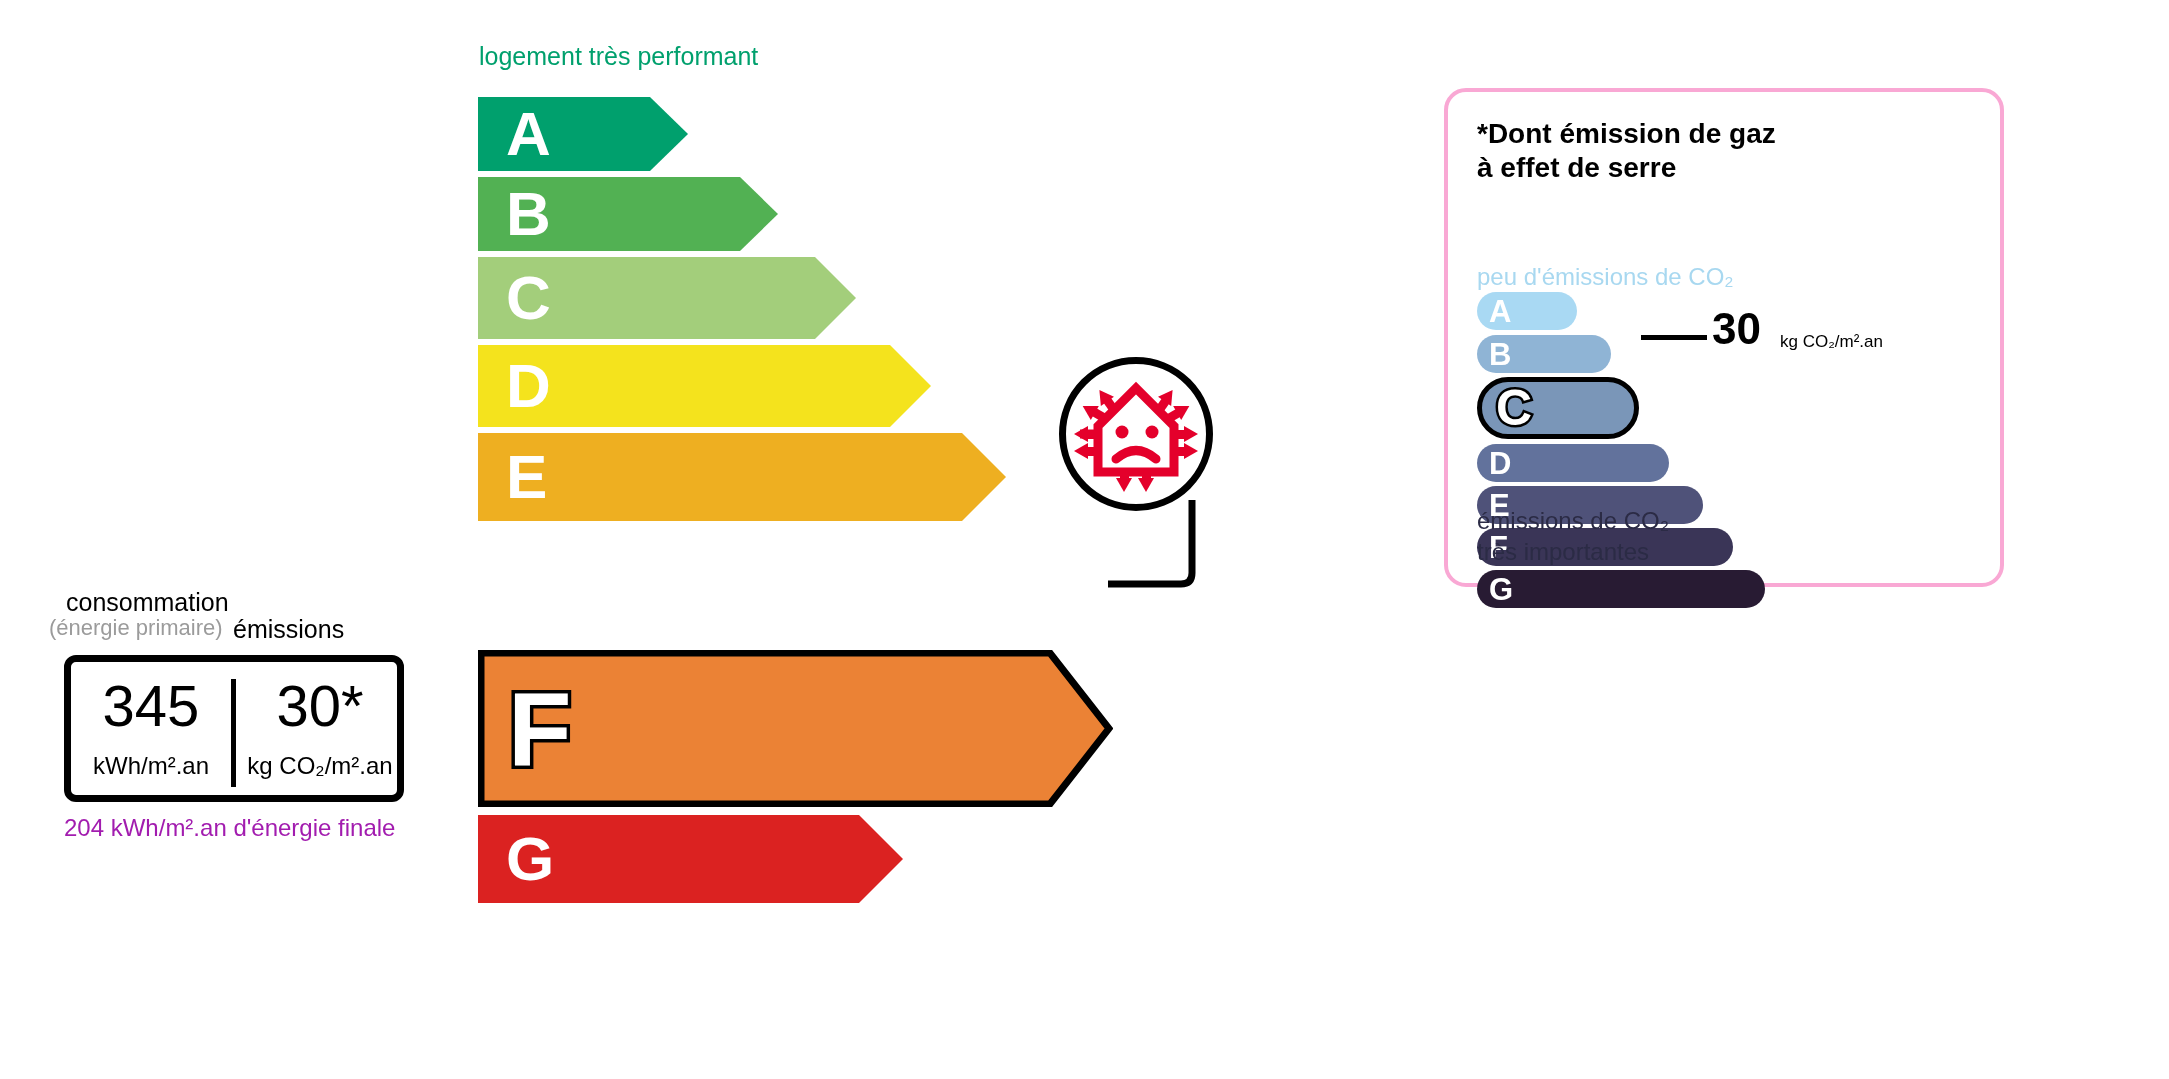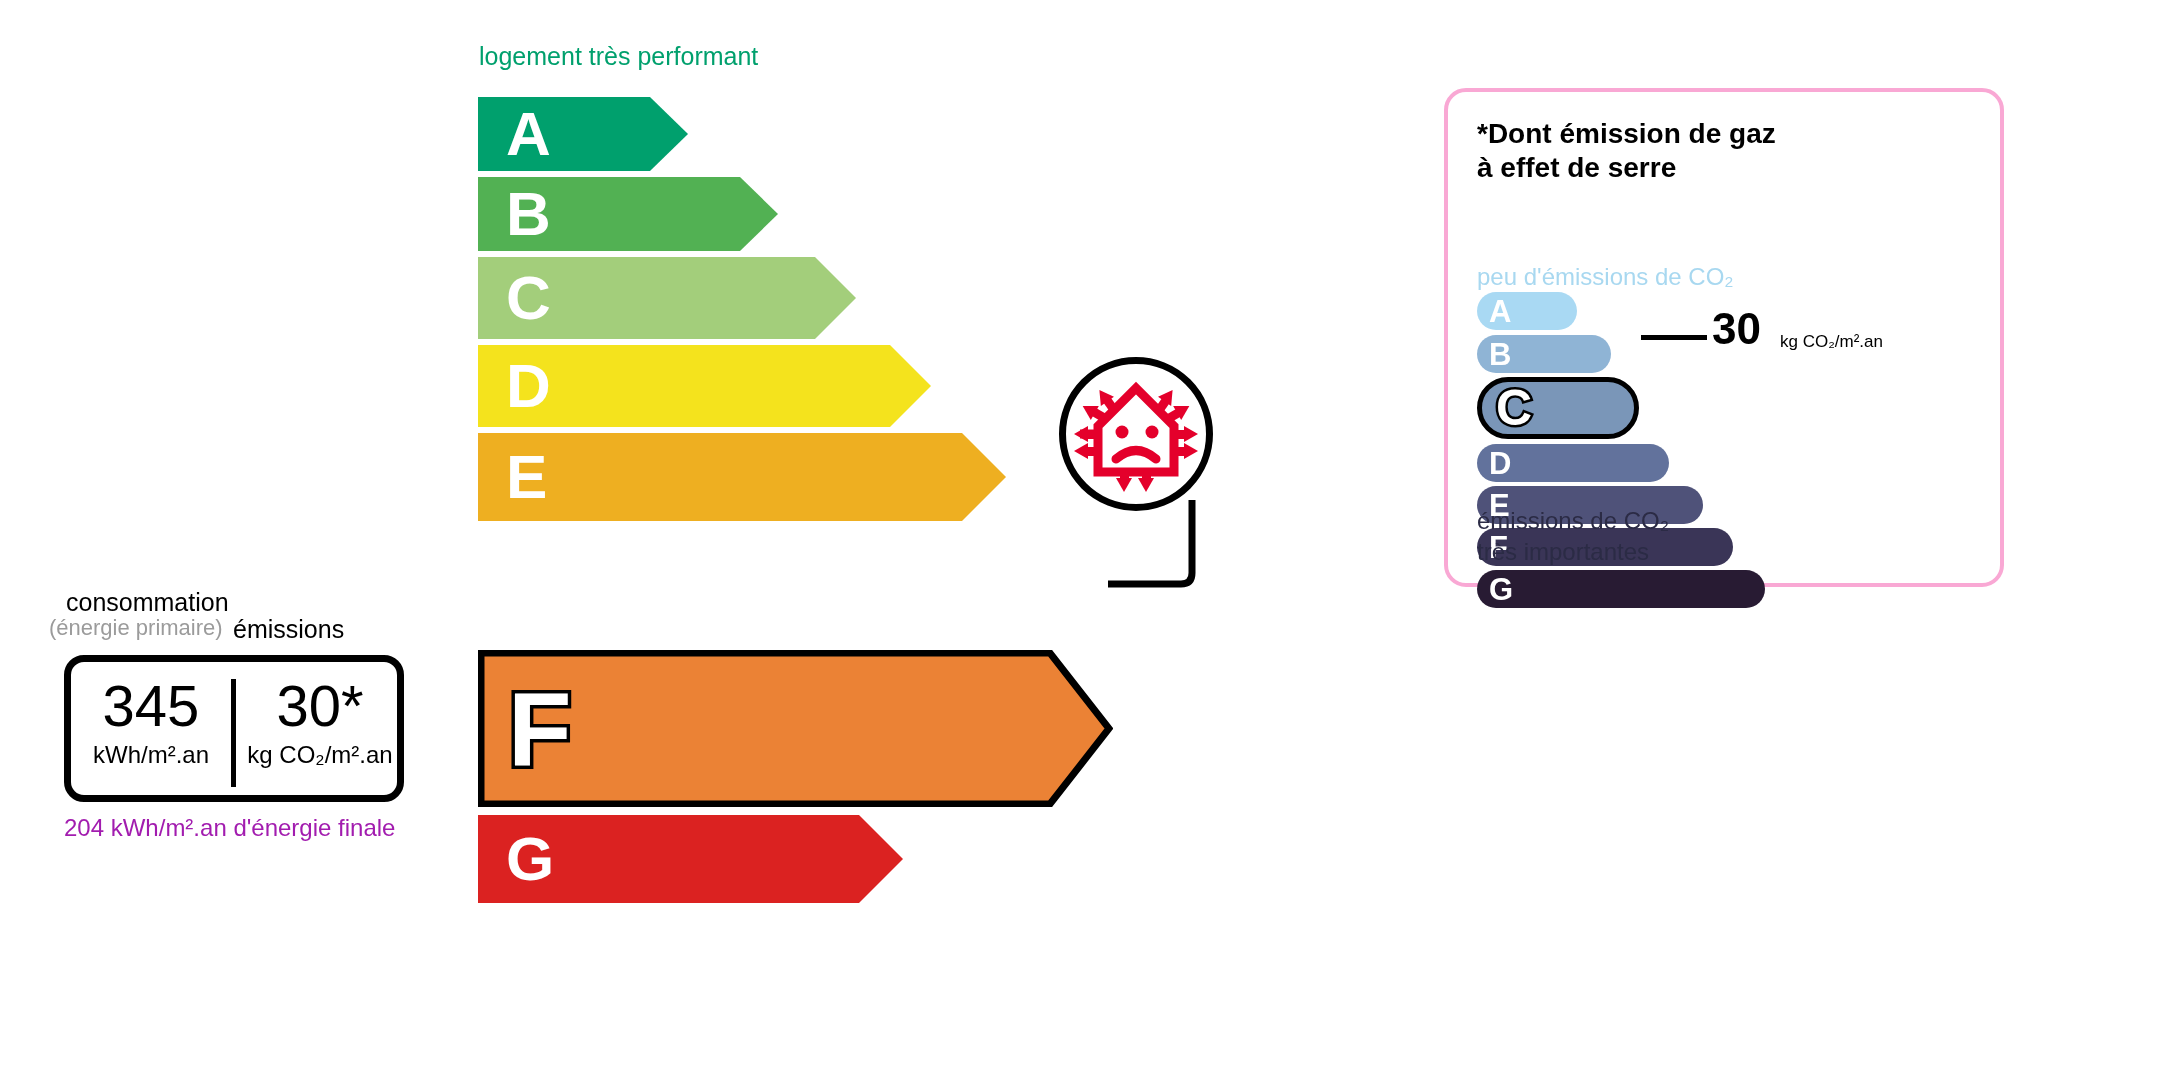--- a/index.html
+++ b/index.html
@@ -60,21 +60,21 @@
   }
 
   
   #consumption-box {
     position: absolute;
     left: 48px;
     top: 655px;
     width: 340px;
     height: 147px;
     border: 7px solid #000000;
-    border-radius: 20px;
+    border-radius: 12px;
     background: #ffffff;
     box-sizing: border-box;
     z-index: 6;
   }
   #consumption-box .divider {
     position: absolute;
     left: 160px;
     top: 17px;
     width: 5px;
     height: 108px;
@@ -85,21 +85,21 @@
     font-size: 58px;
     font-weight: normal;
     color: #000000;
     line-height: 1.05;
     white-space: nowrap;
   }
   .cons-cell .unit {
     font-size: 24px;
     color: #000000;
     white-space: nowrap;
-    margin-top: 4px;
+    margin-top: 15px;
   }
   #cons-energy { left: 0px; width: 160px; }
   #cons-emis { left: 165px; width: 168px; }
 
   .label-consommation {
     position: absolute;
     left: 50px;
     top: 588px;
     font-size: 25px;
     color: #000000;

